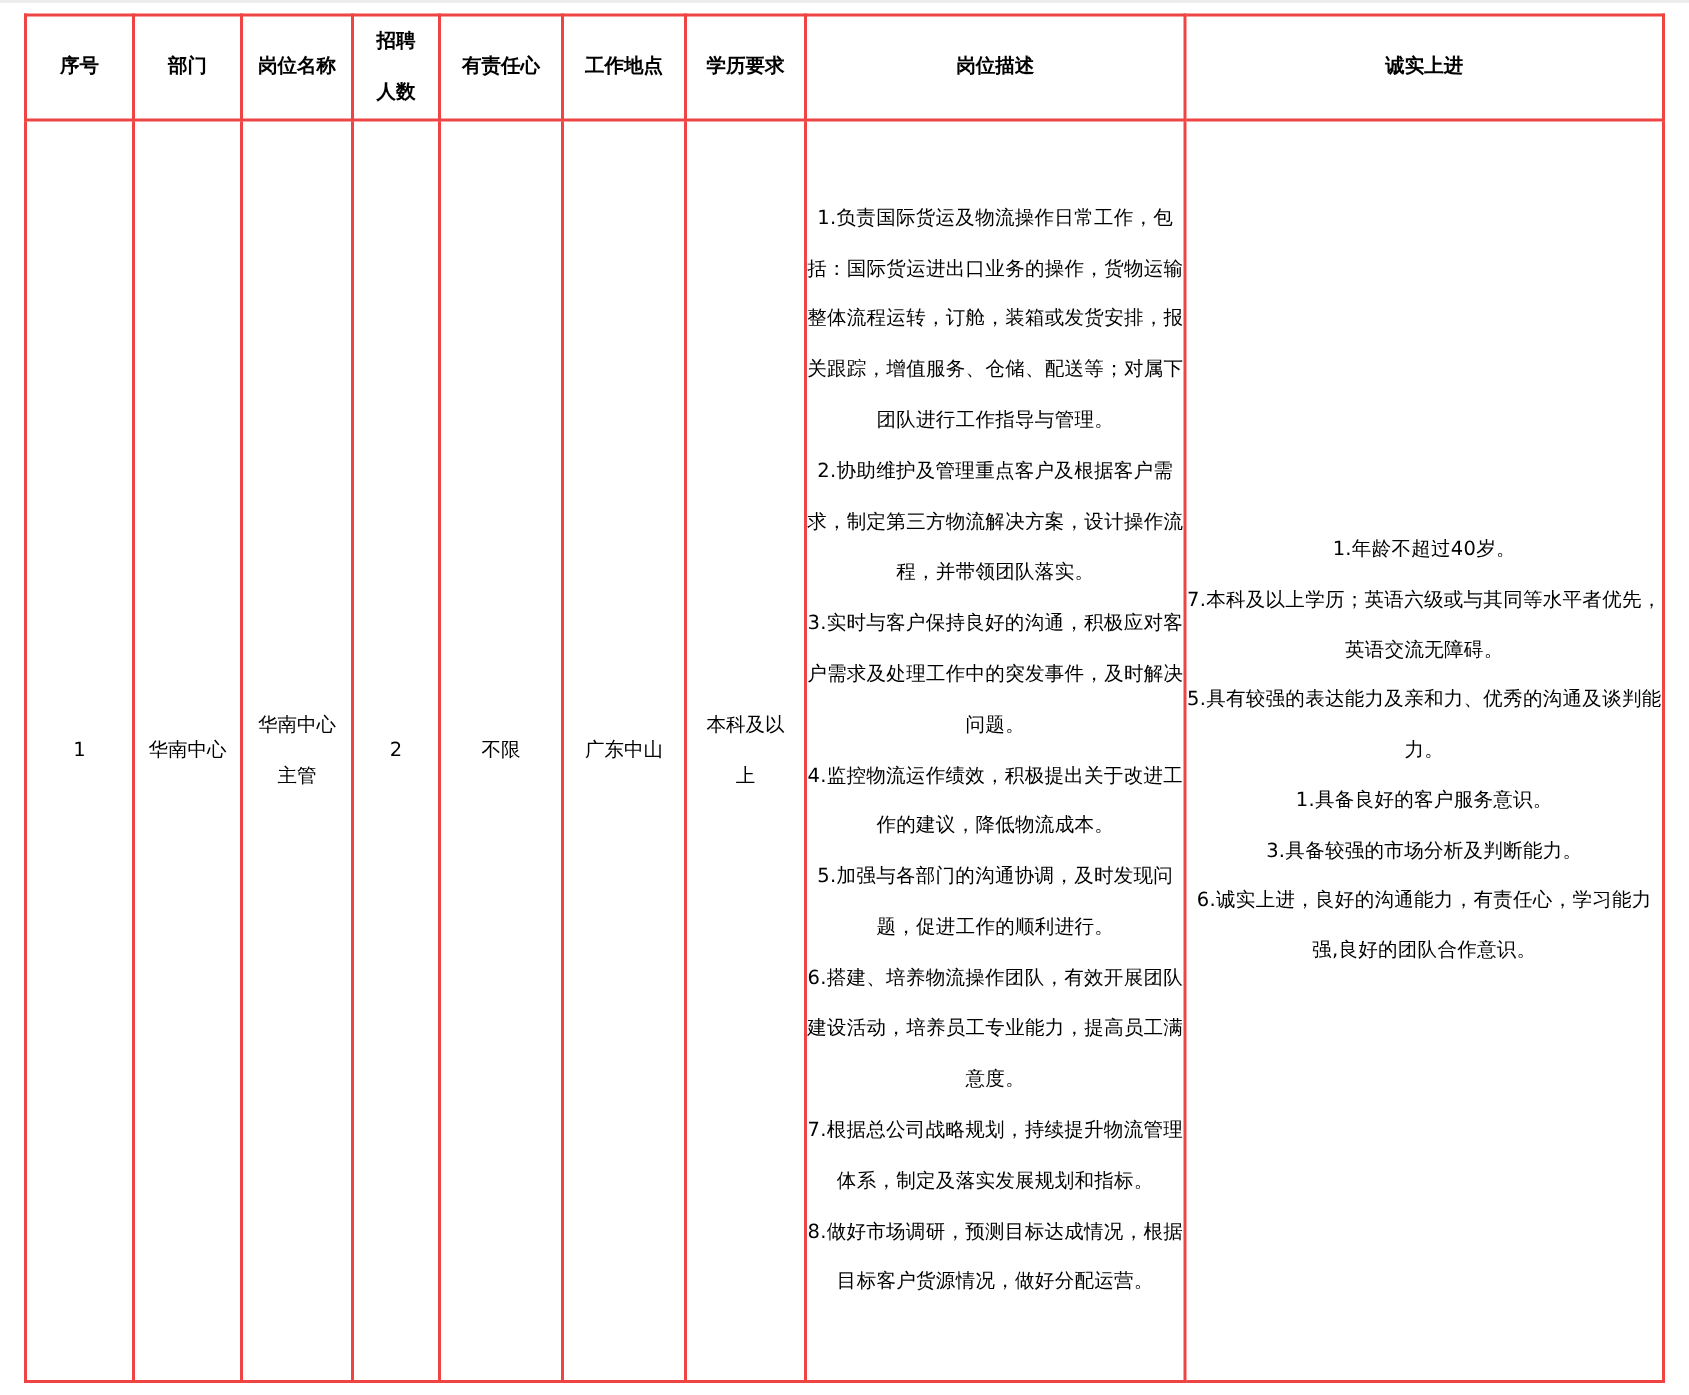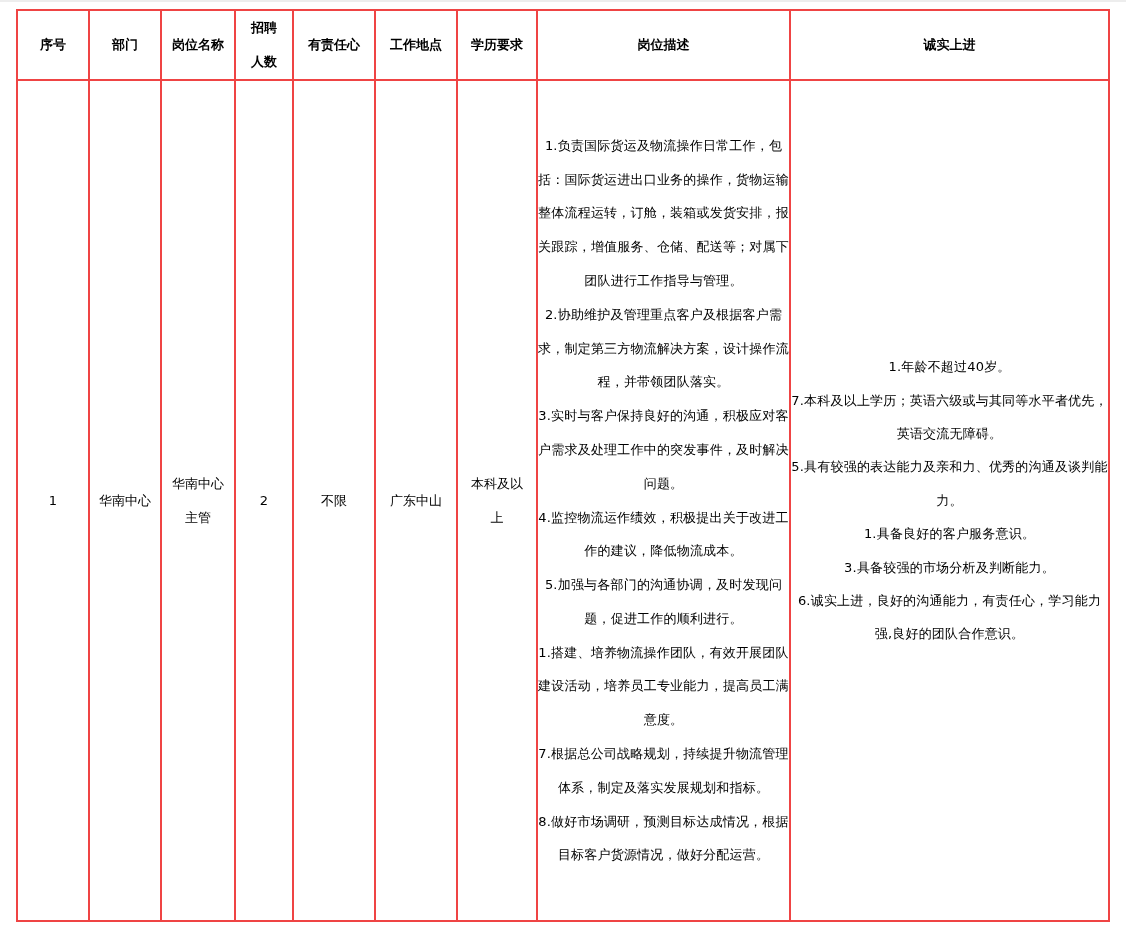--- a/index.html
+++ b/index.html
@@ -113,21 +113,21 @@
       <td><span class="cell-text">不限</span></td>
       <td><span class="cell-text">广东中山</span></td>
       <td><span class="cell-text">本科及以
 上</span></td>
       <td class="desc">
         <span class="para">1.负责国际货运及物流操作日常工作，包括：国际货运进出口业务的操作，货物运输整体流程运转，订舱，装箱或发货安排，报关跟踪，增值服务、仓储、配送等；对属下团队进行工作指导与管理。</span>
         <span class="para">2.协助维护及管理重点客户及根据客户需求，制定第三方物流解决方案，设计操作流程，并带领团队落实。</span>
         <span class="para">3.实时与客户保持良好的沟通，积极应对客户需求及处理工作中的突发事件，及时解决问题。</span>
         <span class="para">4.监控物流运作绩效，积极提出关于改进工作的建议，降低物流成本。</span>
         <span class="para">5.加强与各部门的沟通协调，及时发现问题，促进工作的顺利进行。</span>
-        <span class="para">1.搭建、培养物流操作团队，有效开展团队建设活动，培养员工专业能力，提高员工满意度。</span>
+        <span class="para">6.搭建、培养物流操作团队，有效开展团队建设活动，培养员工专业能力，提高员工满意度。</span>
         <span class="para">7.根据总公司战略规划，持续提升物流管理体系，制定及落实发展规划和指标。</span>
         <span class="para">8.做好市场调研，预测目标达成情况，根据目标客户货源情况，做好分配运营。</span>
       </td>
       <td class="quals">
         <span class="para">1.年龄不超过40岁。</span>
         <span class="para">7.本科及以上学历；英语六级或与其同等水平者优先，英语交流无障碍。</span>
         <span class="para">5.具有较强的表达能力及亲和力、优秀的沟通及谈判能力。</span>
         <span class="para">1.具备良好的客户服务意识。</span>
         <span class="para">3.具备较强的市场分析及判断能力。</span>
         <span class="para">6.诚实上进，良好的沟通能力，有责任心，学习能力强,良好的团队合作意识。</span>

